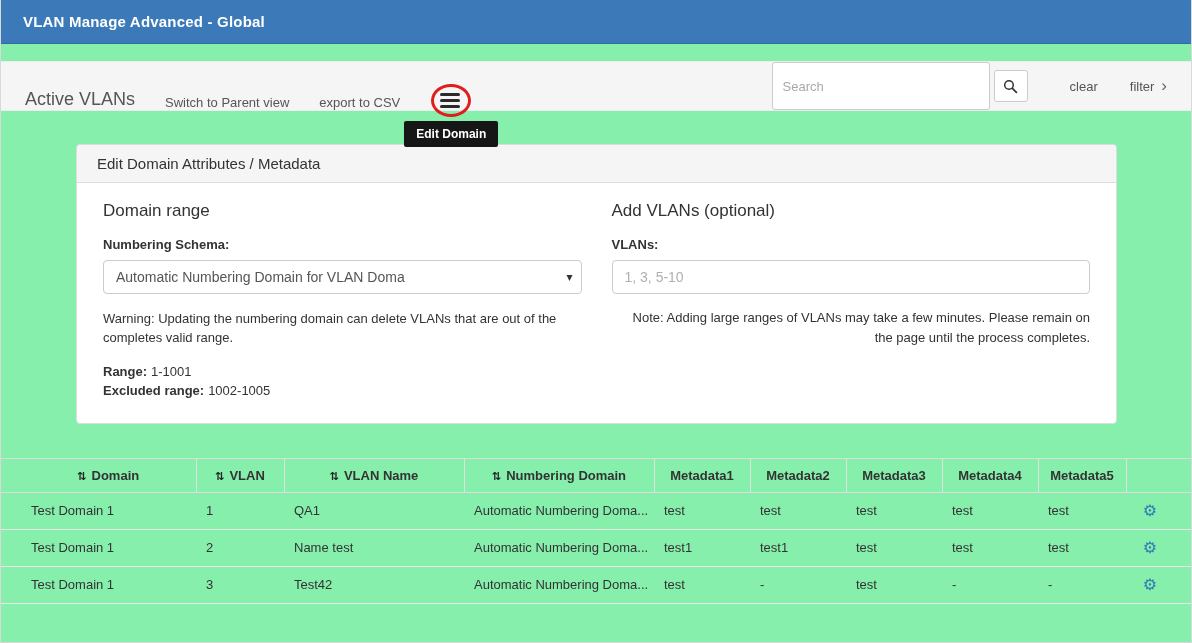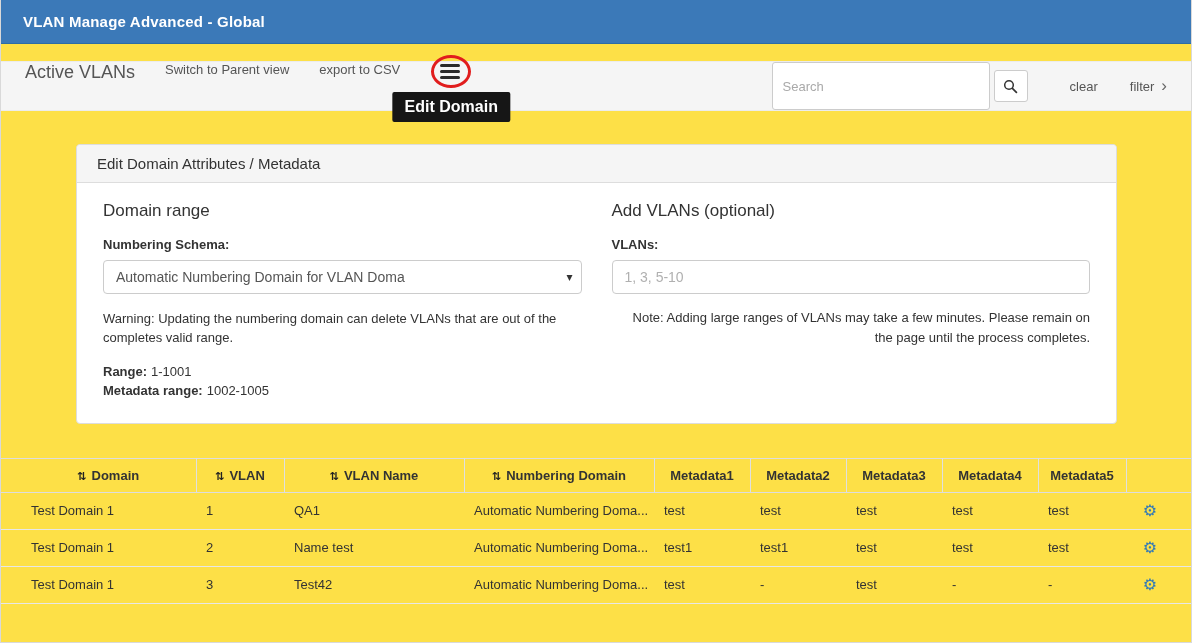--- a/index.html
+++ b/index.html
@@ -1,46 +1,46 @@
 <!DOCTYPE html>
 <html><head>
 <meta charset="utf-8">
 <style>
   * { margin:0; padding:0; box-sizing:border-box; }
   body { background:#e9e9e9; font-family:"Liberation Sans","DejaVu Sans",sans-serif; }
   .page {
-    position:relative; width:1192px; height:643px; background:#fde047;
+    position:relative; width:1192px; height:643px; background:#86efac;
     border:1px solid #d9d9d9; border-top:none; overflow:hidden;
     font-size:13px; color:#333;
   }
   
   .appbar {
     height:44px; background:#3b79b8; display:flex; align-items:center;
     padding:0 22px; border-bottom:1px solid #2e6da4;
   }
   .appbar .title { color:#fff; font-size:15px; font-weight:bold; letter-spacing:.2px; }
 
   
   .toolbar {
     margin-top:17px; height:50px; background:#f5f5f5;
     border-top:1px solid #ececec; border-bottom:1px solid #ececec;
-    display:flex; align-items:flex-start; padding:0 24px; position:relative;
+    display:flex; align-items:flex-end; padding:0 24px; position:relative;
   }
   .toolbar .page-title { font-size:18px; color:#555; }
   .toolbar .tlink { font-size:13px; color:#555; margin-left:30px; cursor:pointer; text-decoration:none; }
   .menu-wrap { position:relative; margin-left:40px; width:22px; cursor:pointer; }
   .hamburger { display:flex; flex-direction:column; gap:3px; padding:2px 0; }
   .hamburger span { display:block; height:3px; width:20px; background:#2b2b2b; border-radius:2px; }
   .red-circle {
     position:absolute; left:-9px; right:-9px; top:-7px; bottom:-7px;
     border:3px solid #e11d1d; border-radius:50%; pointer-events:none;
   }
   .tooltip {
     position:absolute; top:calc(100% + 11px); left:50%; transform:translateX(-50%);
-    background:#161616; color:#fff; font-size:16px; font-weight:bold;
+    background:#161616; color:#fff; font-size:12px; font-weight:bold;
     padding:6px 12px; white-space:nowrap; border-radius:2px; z-index:9;
   }
   .toolbar .right { margin-left:auto; display:flex; align-items:center; }
   .search-input {
     width:218px; height:48px; border:1px solid #ccc; border-radius:3px;
     padding:0 10px; font-size:13px; color:#555; font-family:inherit; background:#fff;
   }
   .search-input::placeholder { color:#a9a9a9; }
   .search-btn {
     width:34px; height:32px; margin-left:4px; background:#fff;
@@ -172,21 +172,21 @@
           <div class="select-box">
             <span class="select-text">Automatic Numbering Domain for VLAN Doma</span>
             <span class="caret">▾</span>
           </div>
           <p class="warning-text">Warning: Updating the numbering domain can delete VLANs that are out of the completes valid range.</p>
           <div class="range-block">
             <div class="range-line">
               <span class="lbl">Range:</span><span class="val">1-1001</span>
             </div>
             <div class="range-line">
-              <span class="lbl">Metadata range:</span><span class="val">1002-1005</span>
+              <span class="lbl">Excluded range:</span><span class="val">1002-1005</span>
             </div>
           </div>
         </div>
 
         <div class="col">
           <h3>Add VLANs (optional)</h3>
           <label class="field-label">VLANs:</label>
           <input class="text-input" type="text" placeholder="1, 3, 5-10" style="">
           <p class="note-text">Note: Adding large ranges of VLANs may take a few minutes. Please remain on the page until the process completes.</p>
         </div>

